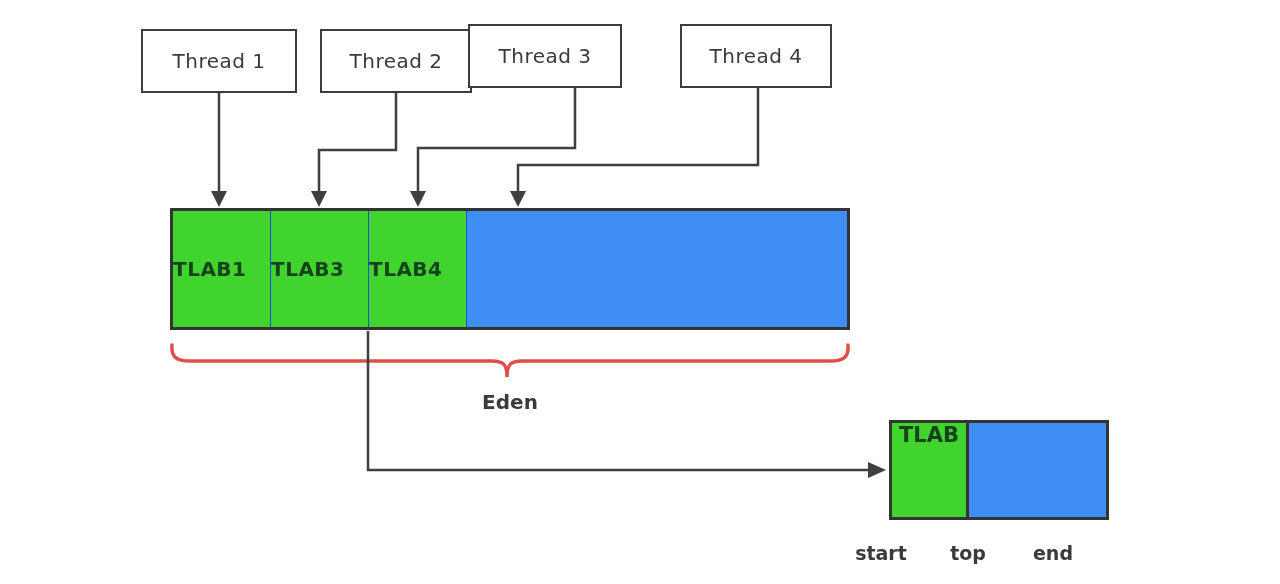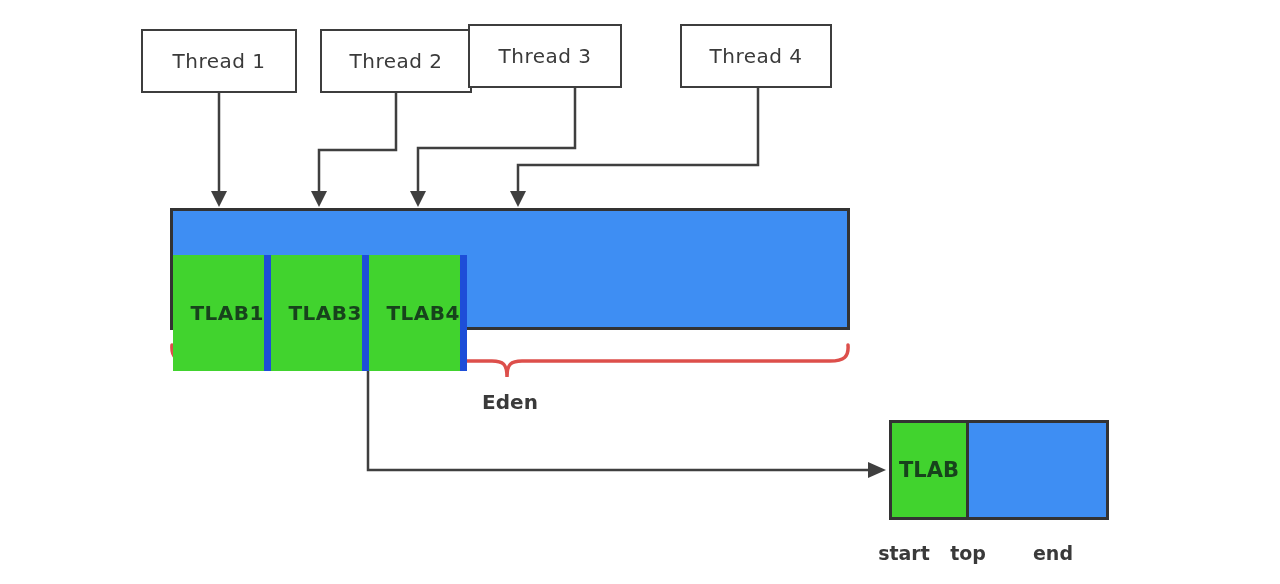--- a/index.html
+++ b/index.html
@@ -49,29 +49,28 @@
     box-sizing: border-box;
     background: #3e8ef3;
     border: 3px solid #333333;
     display: flex;
   }
   .tlab-seg {
     box-sizing: border-box;
     width: 98px;
     height: 100%;
     background: #41d32e;
-    border-right: 7px solid #1d4ed8;
+    border-right: 1px solid #1d4ed8;
     display: flex;
     align-items: center;
-    justify-content: flex-end;
+    justify-content: flex-start;
     font-weight: bold;
     font-size: 20px;
     color: #17431c;
     letter-spacing: 0.5px;
-    margin-top: 44px;
   }
   #eden-free { flex: 1; background: #3e8ef3; }
 
   
   #eden-label {
     position: absolute;
     left: 440px; top: 390px;
     width: 140px;
     text-align: center;
     font-weight: bold;
@@ -89,38 +88,38 @@
     border: 3px solid #333333;
     display: flex;
   }
   #tlab-detail-used {
     box-sizing: border-box;
     width: 77px;
     height: 100%;
     background: #41d32e;
     border-right: 3px solid #333333;
     display: flex;
-    align-items: center;
+    align-items: flex-start;
     justify-content: center;
     font-weight: bold;
     font-size: 21px;
     color: #17431c;
   }
   #tlab-detail-free { flex: 1; }
 
   .pointer-label {
     position: absolute;
     top: 542px;
     font-weight: bold;
     font-size: 19px;
     color: #3a3a3a;
     text-align: center;
     width: 80px;
   }
-  #ptr-start { left: 864px; }
+  #ptr-start { left: 841px; }
   #ptr-top   { left: 928px; }
   #ptr-end   { left: 1013px; }
 </style>
 </head>
 <body>
 
 <div id="canvas">
 
   <div class="thread-box" id="thread1">
     <span>Thread 1</span>

